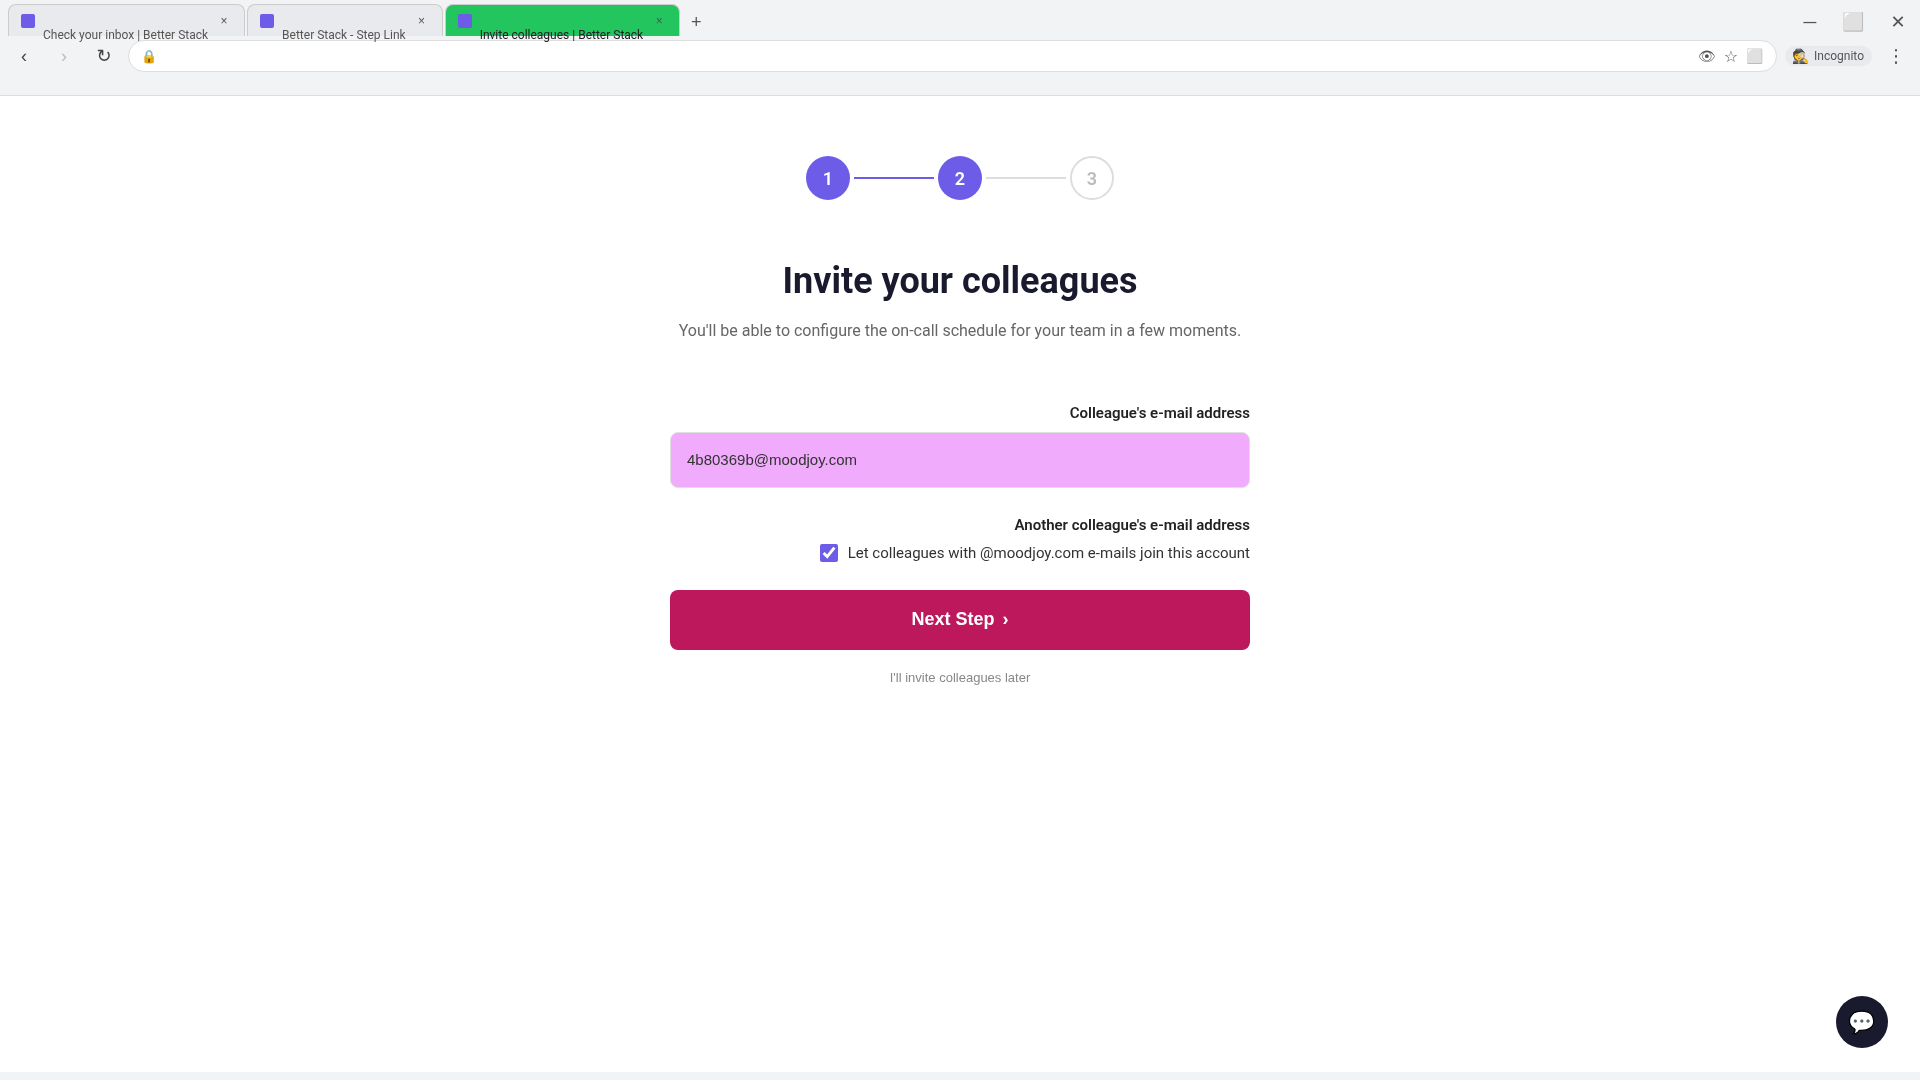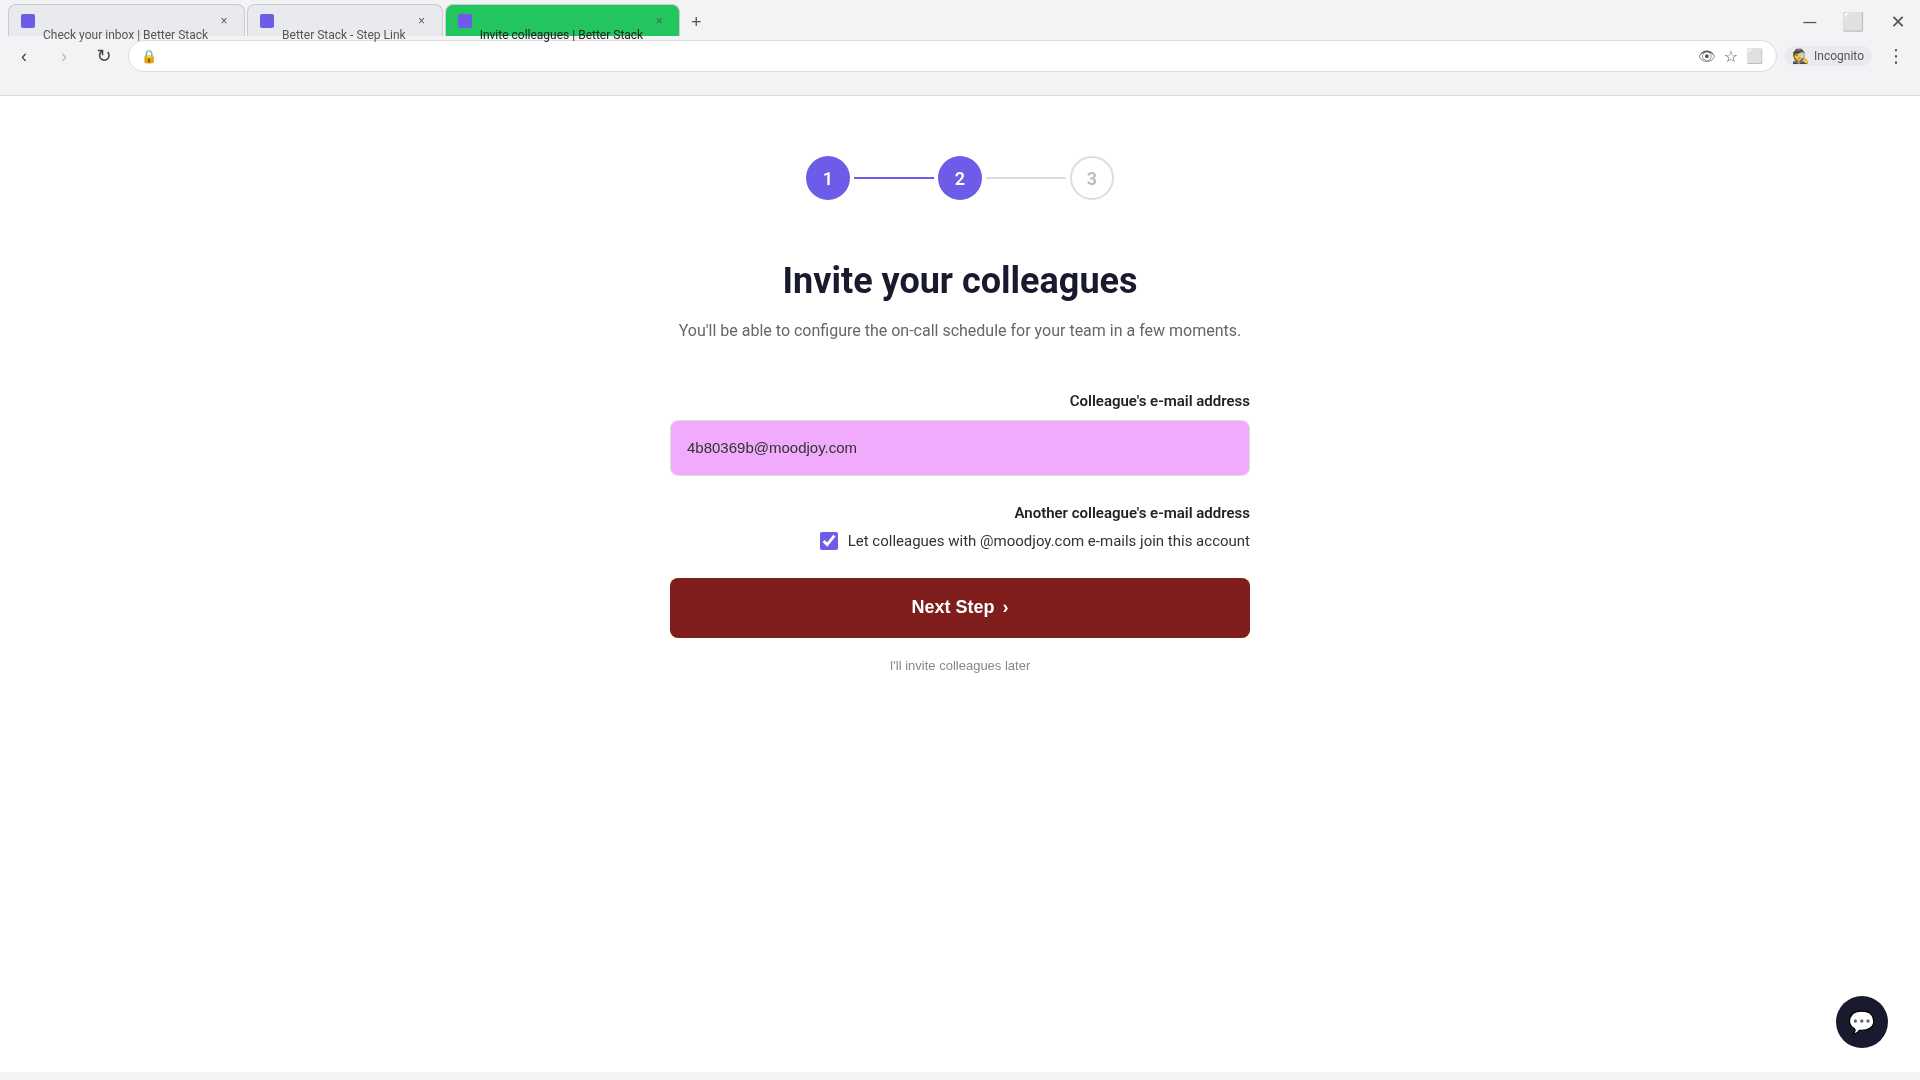--- a/index.html
+++ b/index.html
@@ -261,21 +261,21 @@
       width: 100%;
       margin-bottom: 16px;
     }
 
     .page-subtitle {
       font-size: 16px;
       color: #666;
       text-align: center;
       width: 100%;
       line-height: 1.6;
-      margin-bottom: 48px;
+      margin-bottom: 60px;
     }
 
     .form-label {
       font-size: 15px;
       font-weight: 600;
       color: #222;
       margin-bottom: 10px;
     }
 
     .form-input {
@@ -310,21 +310,21 @@
     }
 
     .checkbox-label {
       font-size: 15px;
       color: #333;
     }
 
     .next-step-btn {
       width: 100%;
       height: 60px;
-      background: #7f1d1d;
+      background: #be185d;
       color: #fff;
       border: none;
       border-radius: 8px;
       font-size: 18px;
       font-weight: 600;
       cursor: pointer;
       display: flex;
       align-items: center;
       justify-content: center;
       gap: 8px;

